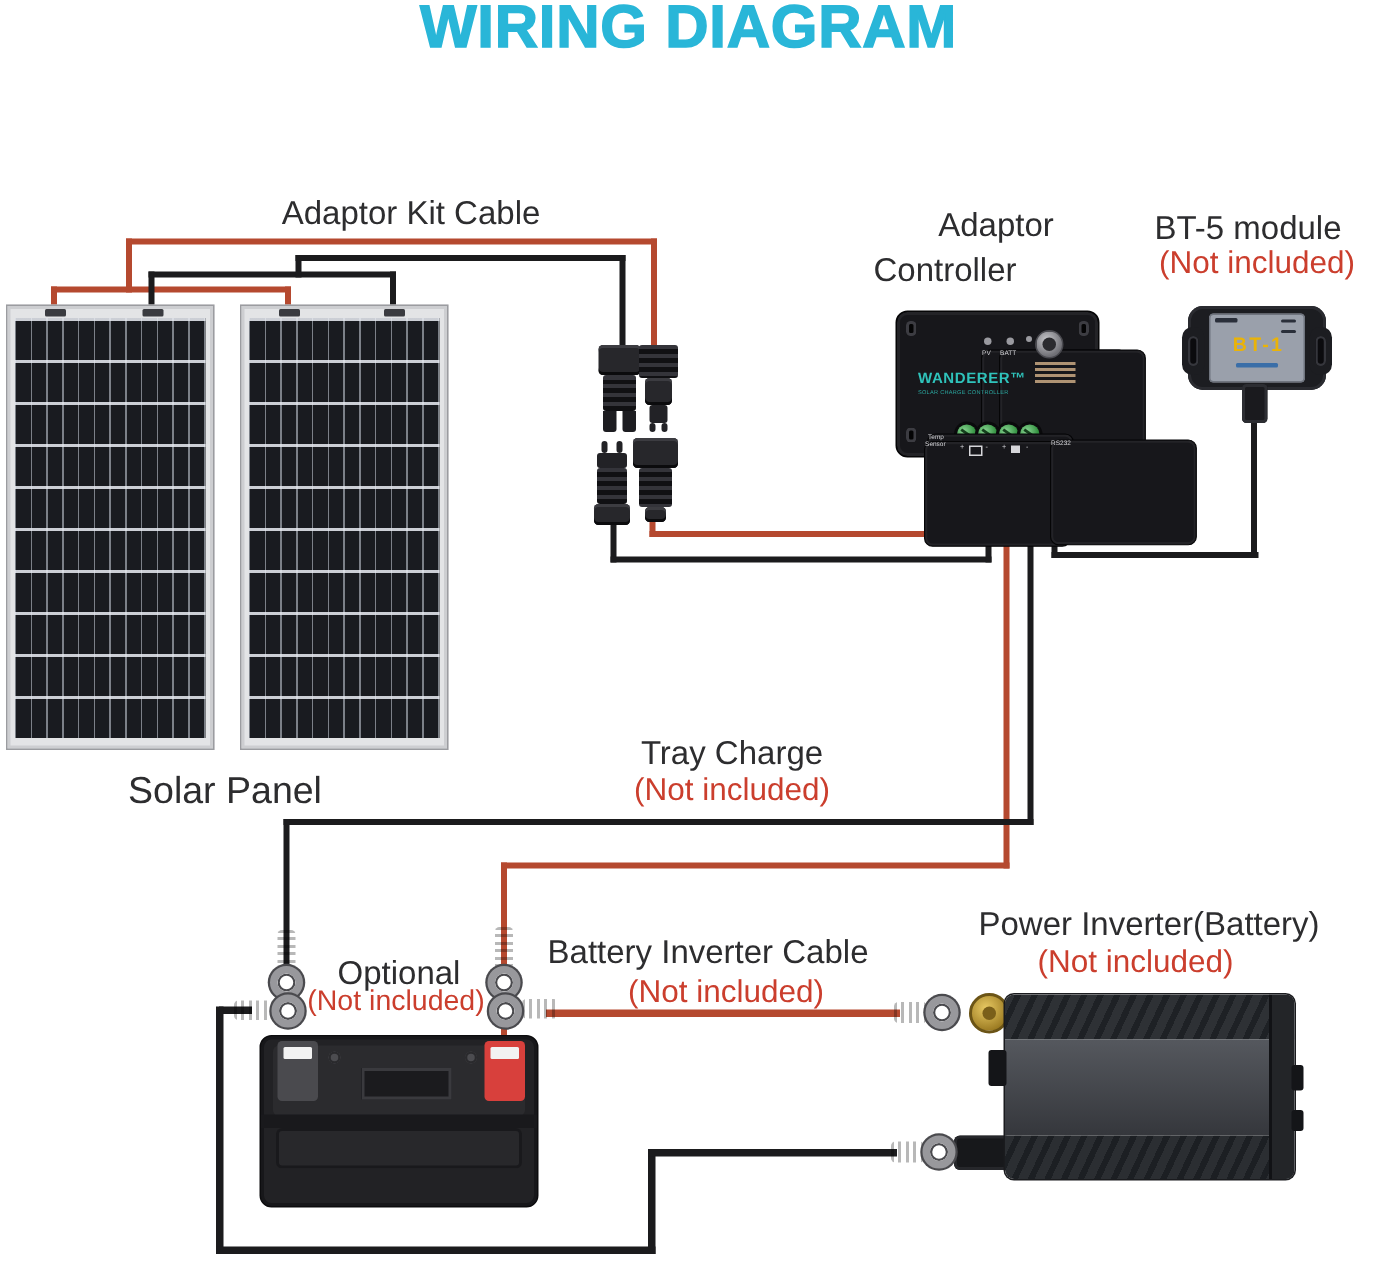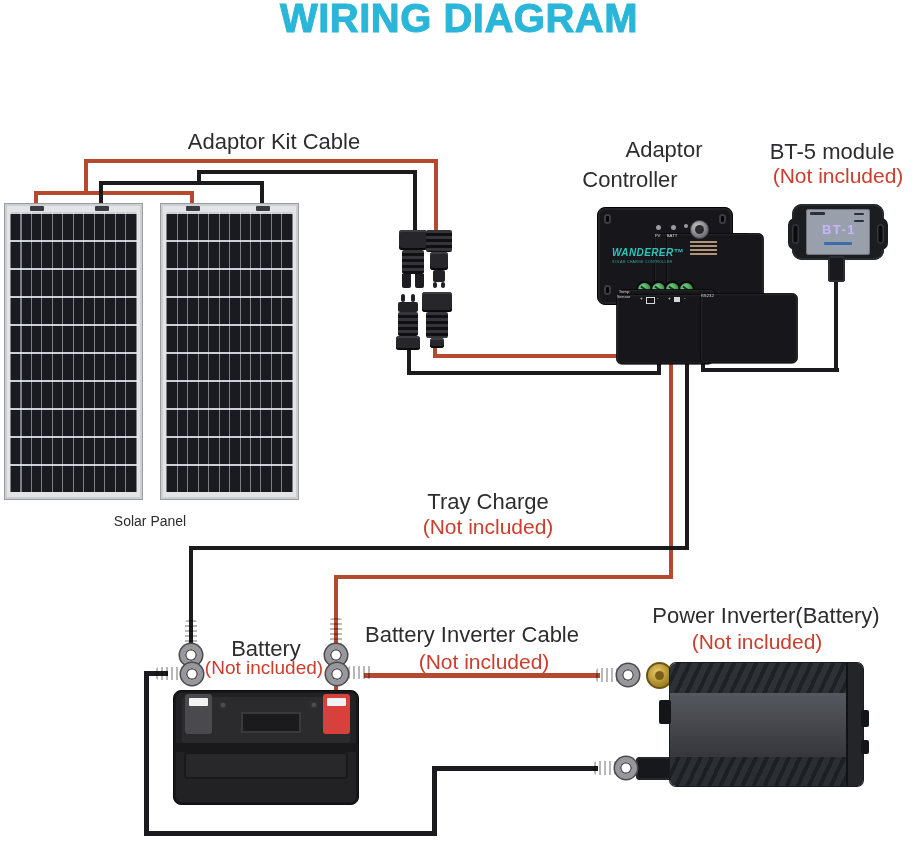--- a/index.html
+++ b/index.html
@@ -3,21 +3,21 @@
 <meta charset="utf-8">
 <style>
   html,body{margin:0;padding:0;background:#fff;}
   #canvas{position:relative;width:919px;height:843px;background:#ffffff;overflow:hidden;
           font-family:"Liberation Sans",sans-serif;}
   
   .title{position:absolute;transform:translateX(-50%);font-size:40px;font-weight:bold;
          color:#29b6d8;letter-spacing:.5px;white-space:nowrap;-webkit-text-stroke:1px #29b6d8;}
   .lbl{position:absolute;transform:translateX(-50%);font-size:22px;color:#2d2d2f;white-space:nowrap;}
   .lbl.red{color:#cb3e2d;font-size:21px;}
-  .lbl.small{font-size:14px;}
+  .lbl.small{font-size:25px;}
   
   .w-r{position:absolute;background:#b5492f;}
   .w-k{position:absolute;background:#1b1b1d;}
   
   .panel{position:absolute;width:137px;height:295px;background:#e3e4e6;border:1px solid #9b9ca0;
          box-shadow:inset 0 0 0 2px #cdced1;}
   .panel .cells{position:absolute;left:5px;right:5px;top:8px;bottom:7px;background:
       repeating-linear-gradient(180deg, rgba(235,238,245,.85) 0 2px, transparent 2px 28px),
       repeating-linear-gradient(90deg, rgba(205,212,222,.55) 0 1px, transparent 1px 10.5px),
       #191b20;}
@@ -31,41 +31,41 @@
   .pin{background:#222226;border-radius:2px;}
   
   .cc{position:absolute;left:597px;top:207px;width:134px;height:96px;background:#17171b;
       border:1px solid #050506;border-radius:8px;box-shadow:inset 0 0 0 2px #232327;}
   .cc .hole{position:absolute;width:7px;height:10px;border-radius:3px;background:#040405;
             box-shadow:inset 0 0 0 2px #3c3c42;}
   .cc .led{position:absolute;width:5px;height:5px;border-radius:50%;background:#9a9aa0;}
   .cc .btn{position:absolute;width:17px;height:17px;border-radius:50%;
            background:radial-gradient(circle at 40% 35%,#c9c9cd,#707076 70%);border:1px solid #4a4a50;}
   .cc .btn i{position:absolute;left:4px;top:4px;width:9px;height:9px;border-radius:50%;background:#2b2b2f;display:block;}
-  .cc .brand{position:absolute;font-size:10px;font-weight:bold;color:#2fc3bb;letter-spacing:.4px;font-style:italic;}
+  .cc .brand{position:absolute;font-size:10px;font-weight:bold;color:#2fc3bb;letter-spacing:.4px;}
   .cc .brand2{position:absolute;font-size:6px;transform:scale(.62);transform-origin:0 0;color:#2aa39c;letter-spacing:.3px;white-space:nowrap;}
   .cc .tiny{position:absolute;font-size:6px;transform:scale(.72);transform-origin:0 0;color:#d6d6da;white-space:nowrap;line-height:7px;}
   .cc .screw{position:absolute;width:13px;height:13px;border-radius:50%;
              background:radial-gradient(circle at 35% 35%,#8bd695,#2f8f3c 65%,#1d6329);
              box-shadow:0 0 0 2px #0a0a0c;}
   .cc .screw i{position:absolute;left:2px;top:5px;width:9px;height:2px;background:#14401c;display:block;transform:rotate(35deg);}
   .cc .txtblock{position:absolute;width:27px;height:15px;opacity:.85;
       background:repeating-linear-gradient(180deg,#caa983 0 2px,transparent 2px 4px);}
   .sign{position:absolute;font-size:6px;transform:scale(.8);transform-origin:0 0;color:#d6d6da;}
   .icon-pv{position:absolute;width:7px;height:5px;border:1px solid #d6d6da;background:#17171b;}
   .icon-batt{position:absolute;width:6px;height:5px;background:#d6d6da;}
   
   .bt1{position:absolute;left:792px;top:204px;width:92px;height:56px;background:#1c1d21;
        border-radius:10px;box-shadow:inset 0 0 0 2px #2a2b30;}
   .bt1 .ear{position:absolute;top:14px;width:15px;height:32px;background:#1c1d21;border-radius:7px;}
   .bt1 .slot{position:absolute;top:6px;left:4px;width:7px;height:20px;background:#0b0b0e;border-radius:4px;
              box-shadow:inset 0 0 0 1.5px #35363c;}
   .bt1 .face{position:absolute;left:14px;top:5px;width:64px;height:46px;background:#9aa0ab;border-radius:3px;
              box-shadow:inset 0 0 0 1px #6f747e;}
-  .bt1 .name{position:absolute;transform:translateX(-50%);font-size:13px;font-weight:bold;color:#c4b5fd;letter-spacing:1.5px;}
+  .bt1 .name{position:absolute;transform:translateX(-50%);font-size:13px;font-weight:bold;color:#eab308;letter-spacing:1.5px;}
   .dash{position:absolute;background:#2a2f3a;border-radius:1px;}
   .gland{position:absolute;left:828px;top:256px;width:17px;height:26px;background:#1a1a1e;border-radius:3px;
          box-shadow:inset 0 0 0 2px #2c2d32;}
   
   .bat{position:absolute;left:173px;top:690px;width:184px;height:113px;background:#222225;
        border:1px solid #0c0c0e;border-radius:8px;box-shadow:inset 0 0 0 2px #17171a;}
   .bat .toppanel{position:absolute;left:8px;top:6px;width:168px;height:47px;background:#2b2b2e;border-radius:4px;}
   .bat .term{position:absolute;top:3px;width:27px;height:40px;border-radius:3px;}
   .bat .term .stripe{position:absolute;left:4px;top:4px;width:19px;height:8px;background:#f2f2f2;border-radius:1px;}
   .bat .recess{position:absolute;left:67px;top:21px;width:60px;height:21px;background:#1b1b1e;
@@ -282,20 +282,20 @@
 
   <div class="title" style="left:459px;top:-4px;">WIRING DIAGRAM</div>
   <div class="lbl" style="left:274px;top:129px;">Adaptor Kit Cable</div>
   <div class="lbl" style="left:664px;top:137px;">Adaptor</div>
   <div class="lbl" style="left:630px;top:167px;">Controller</div>
   <div class="lbl" style="left:832px;top:139px;">BT-5 module</div>
   <div class="lbl red" style="left:838px;top:164px;">(Not included)</div>
   <div class="lbl small" style="left:150px;top:513px;">Solar Panel</div>
   <div class="lbl" style="left:488px;top:489px;">Tray Charge</div>
   <div class="lbl red" style="left:488px;top:515px;">(Not included)</div>
-  <div class="lbl" style="left:266px;top:636px;">Battery</div>
+  <div class="lbl" style="left:266px;top:636px;">Optional</div>
   <div class="lbl red" style="left:264px;top:657px;font-size:19px;">(Not included)</div>
   <div class="lbl" style="left:472px;top:622px;">Battery Inverter Cable</div>
   <div class="lbl red" style="left:484px;top:650px;">(Not included)</div>
   <div class="lbl" style="left:766px;top:603px;">Power Inverter(Battery)</div>
   <div class="lbl red" style="left:757px;top:630px;">(Not included)</div>
 
 </div>
 
 </body></html>

